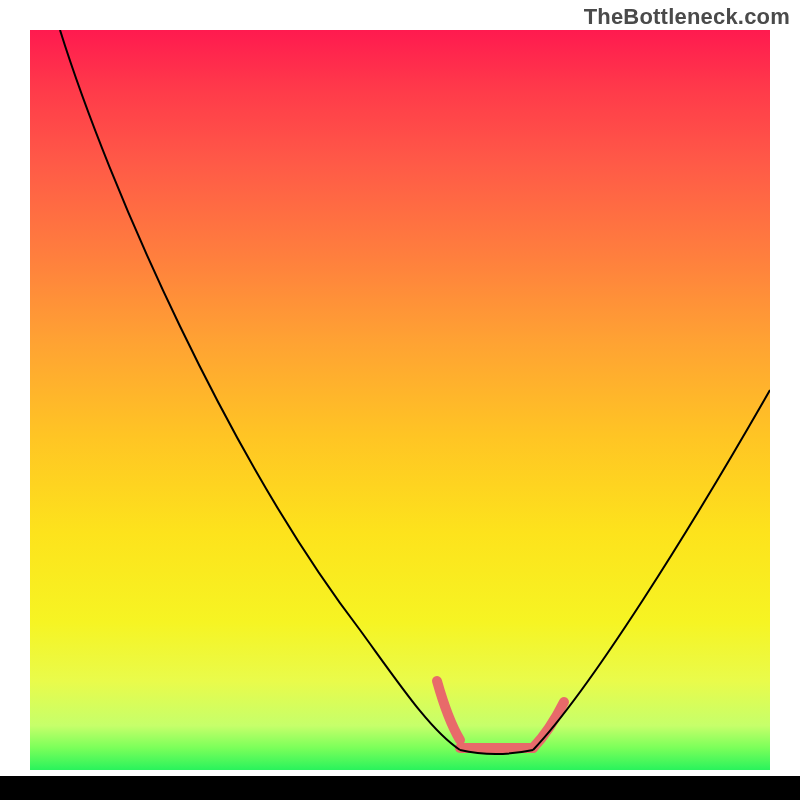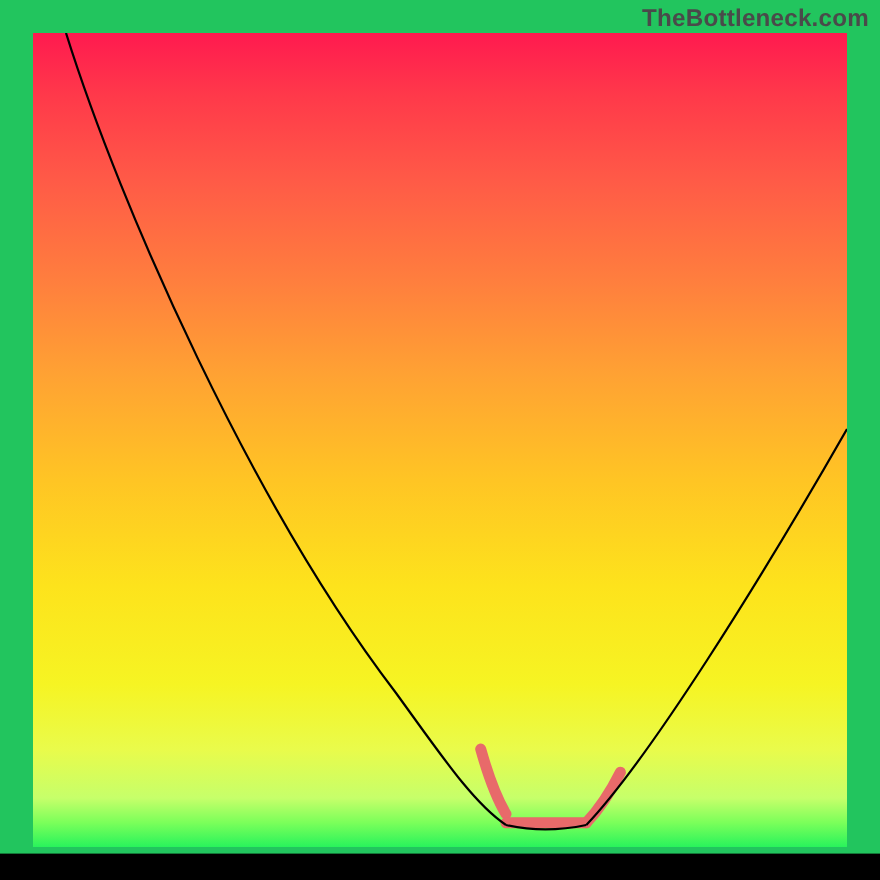--- a/index.html
+++ b/index.html
@@ -8,21 +8,21 @@
     width: 800px;
     height: 800px;
     background: #000;
     overflow: hidden;
     font-family: Arial, Helvetica, sans-serif;
   }
   .frame {
     position: relative;
     width: 800px;
     height: 776px;
-    background: #22c55e;
+    background: #ffffff;
   }
   .watermark {
     position: absolute;
     top: 4px;
     right: 10px;
     color: #4a4a4a;
     font-size: 22px;
     font-weight: 600;
     letter-spacing: 0.2px;
     z-index: 5;

